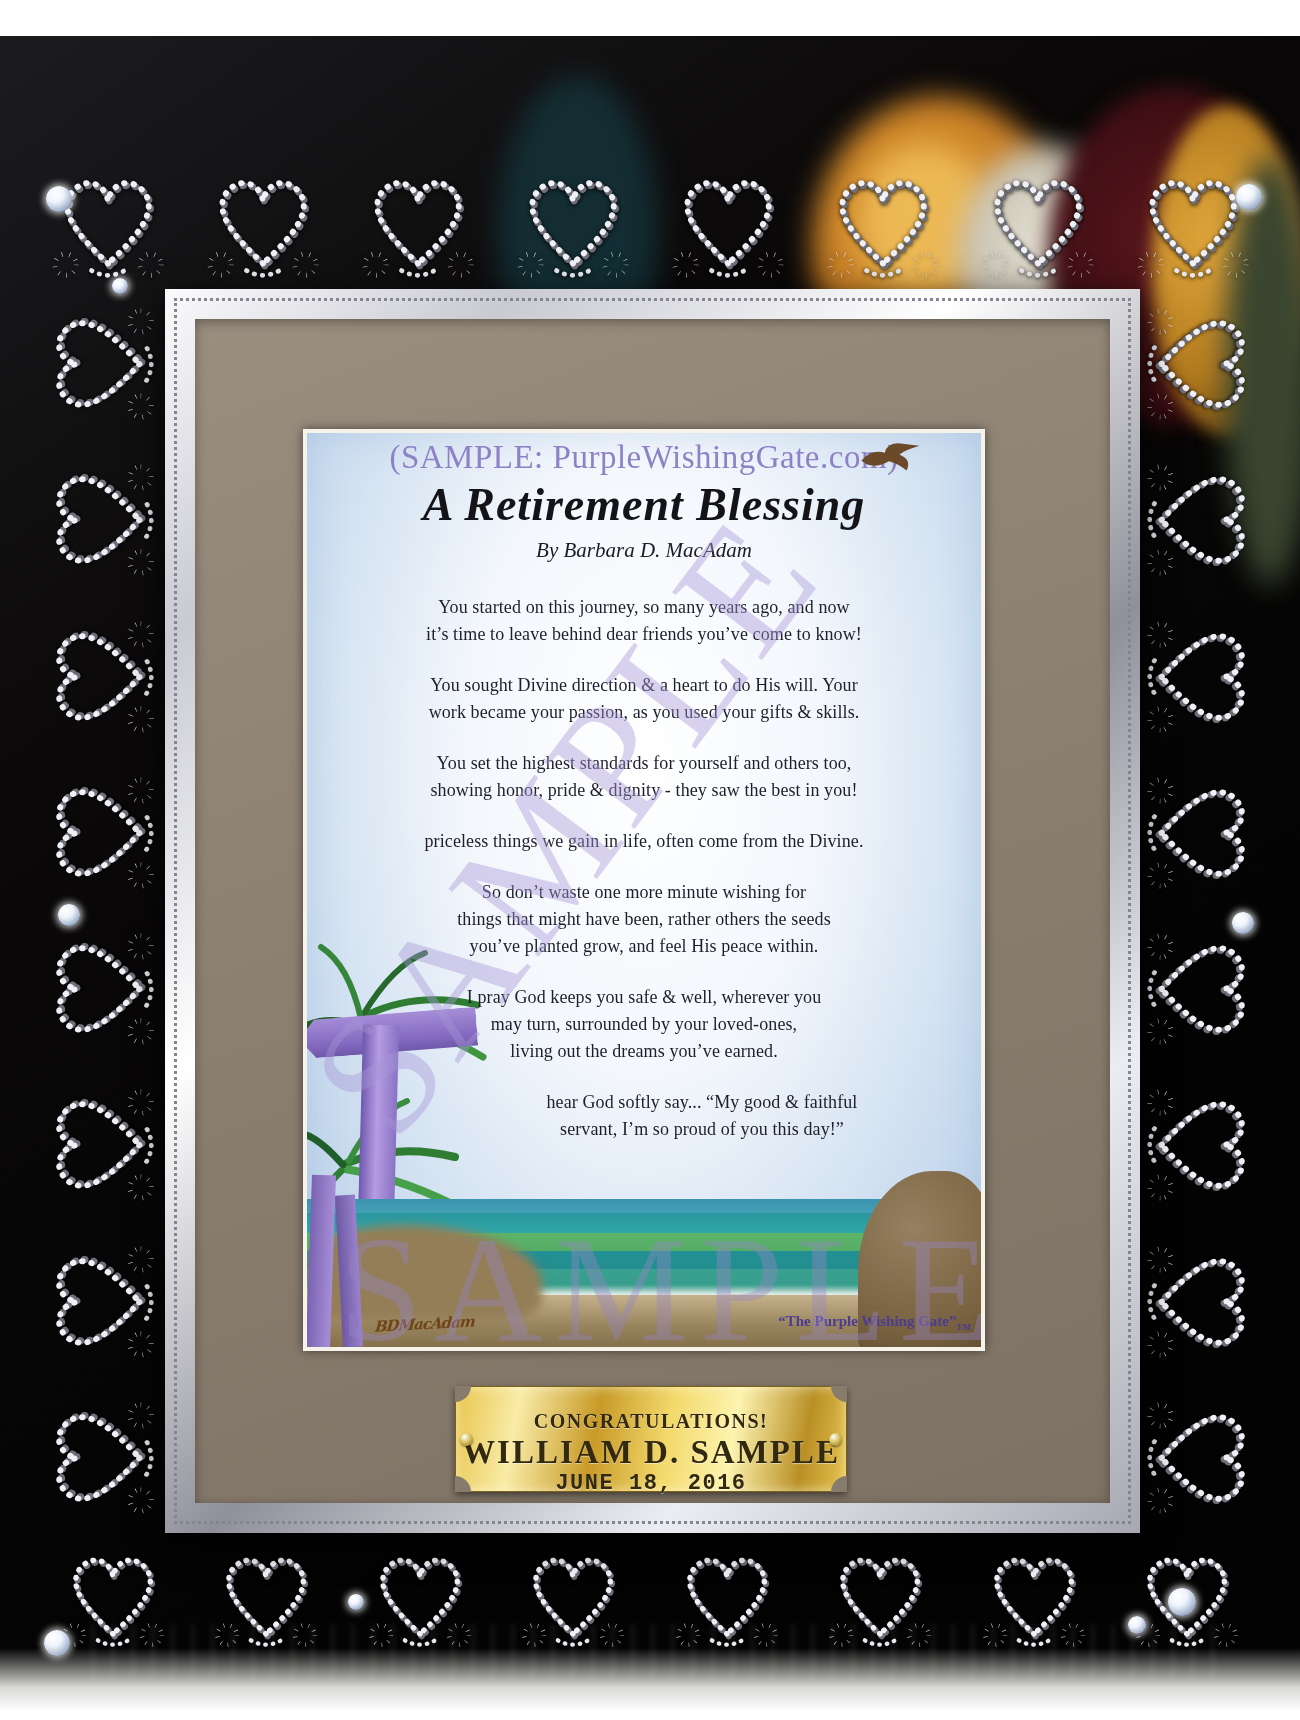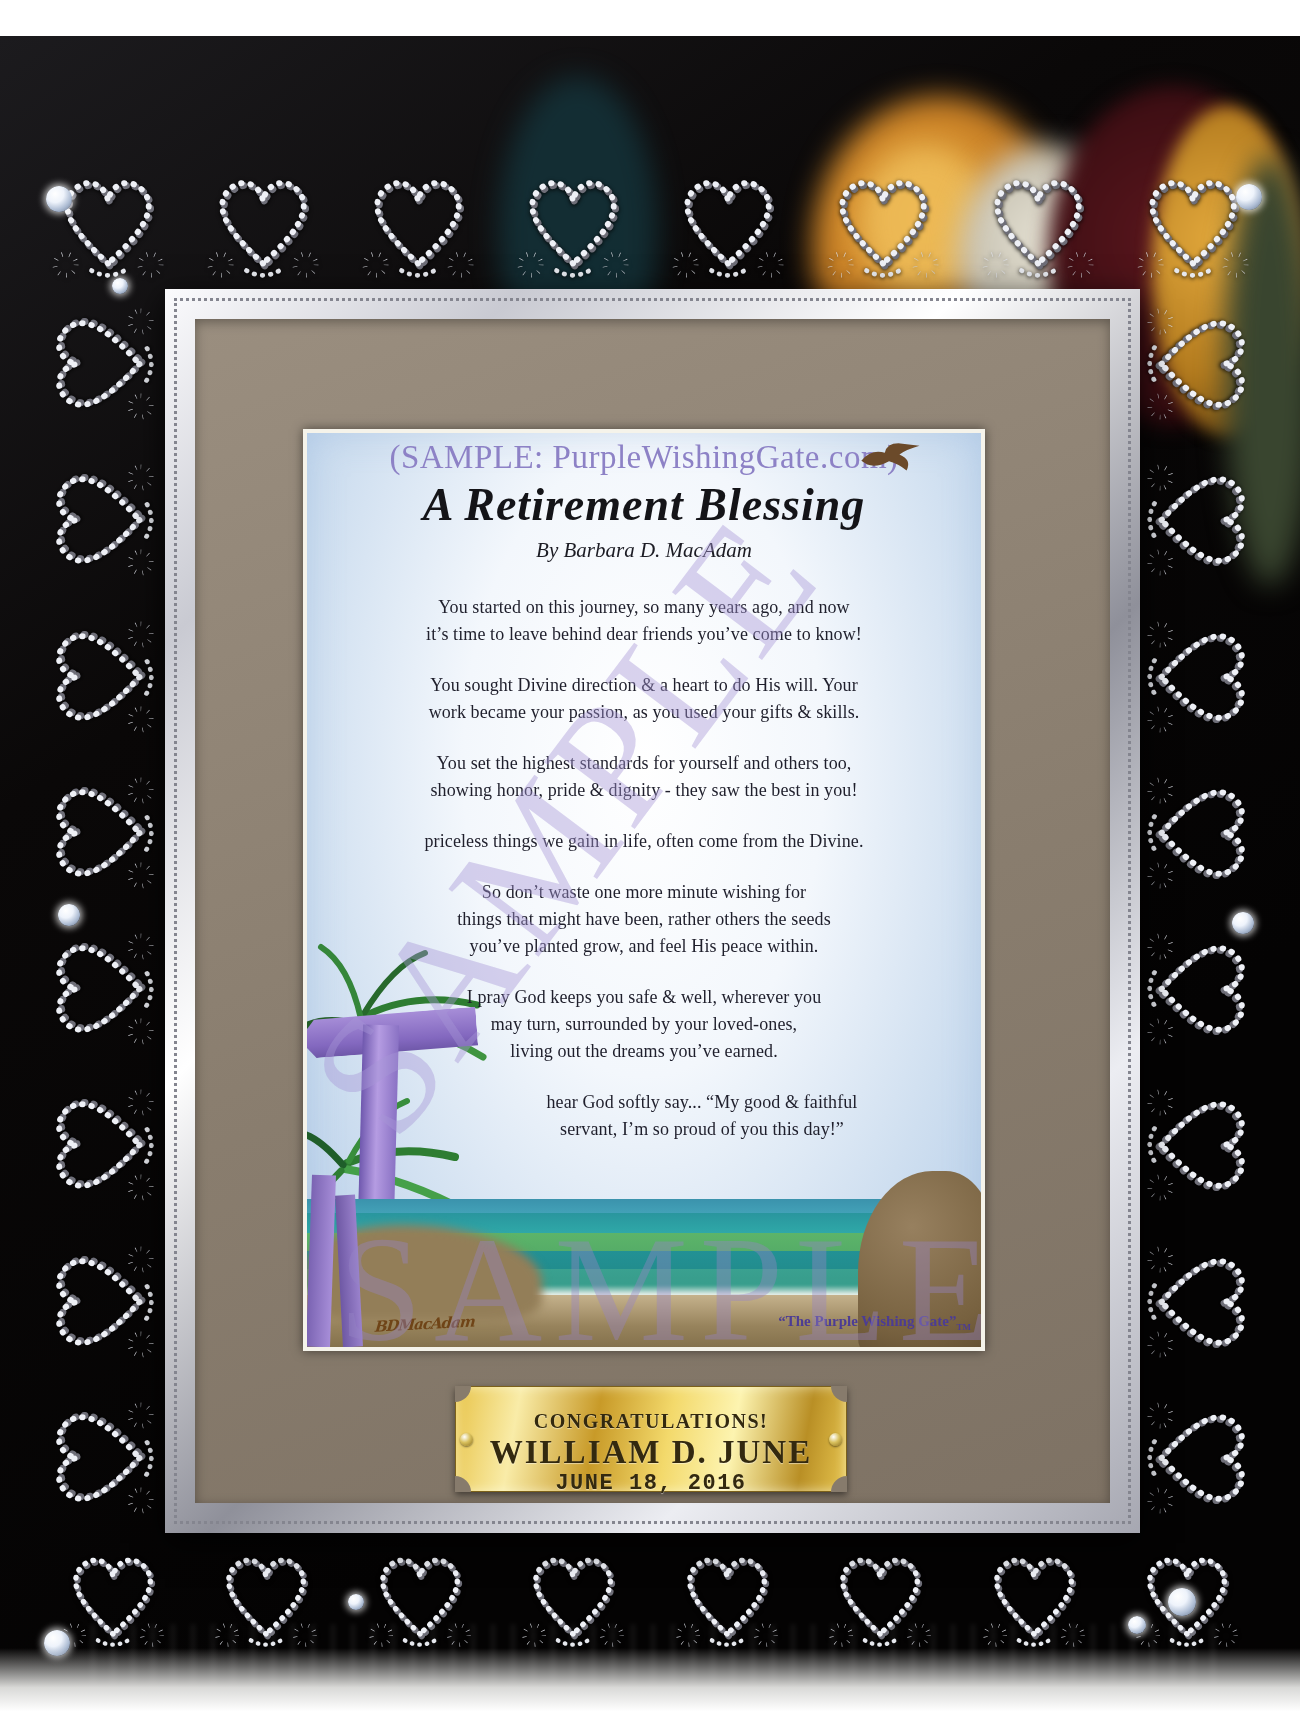--- a/index.html
+++ b/index.html
@@ -524,21 +524,21 @@
         </div>
 
         <div class="plaque">
           <div class="notch tl"></div>
           <div class="notch tr"></div>
           <div class="notch bl"></div>
           <div class="notch br"></div>
           <div class="screw l"></div>
           <div class="screw r"></div>
           <div class="plq1">CONGRATULATIONS!</div>
-          <div class="plq2">WILLIAM D. JUNE</div>
+          <div class="plq2">WILLIAM D. SAMPLE</div>
           <div class="plq3">JUNE 18, 2016</div>
         </div>
 
       </div>
     </div>
 
     <div class="bottom-fade"></div>
   </div>
 
   <div class="top-strip"></div>

